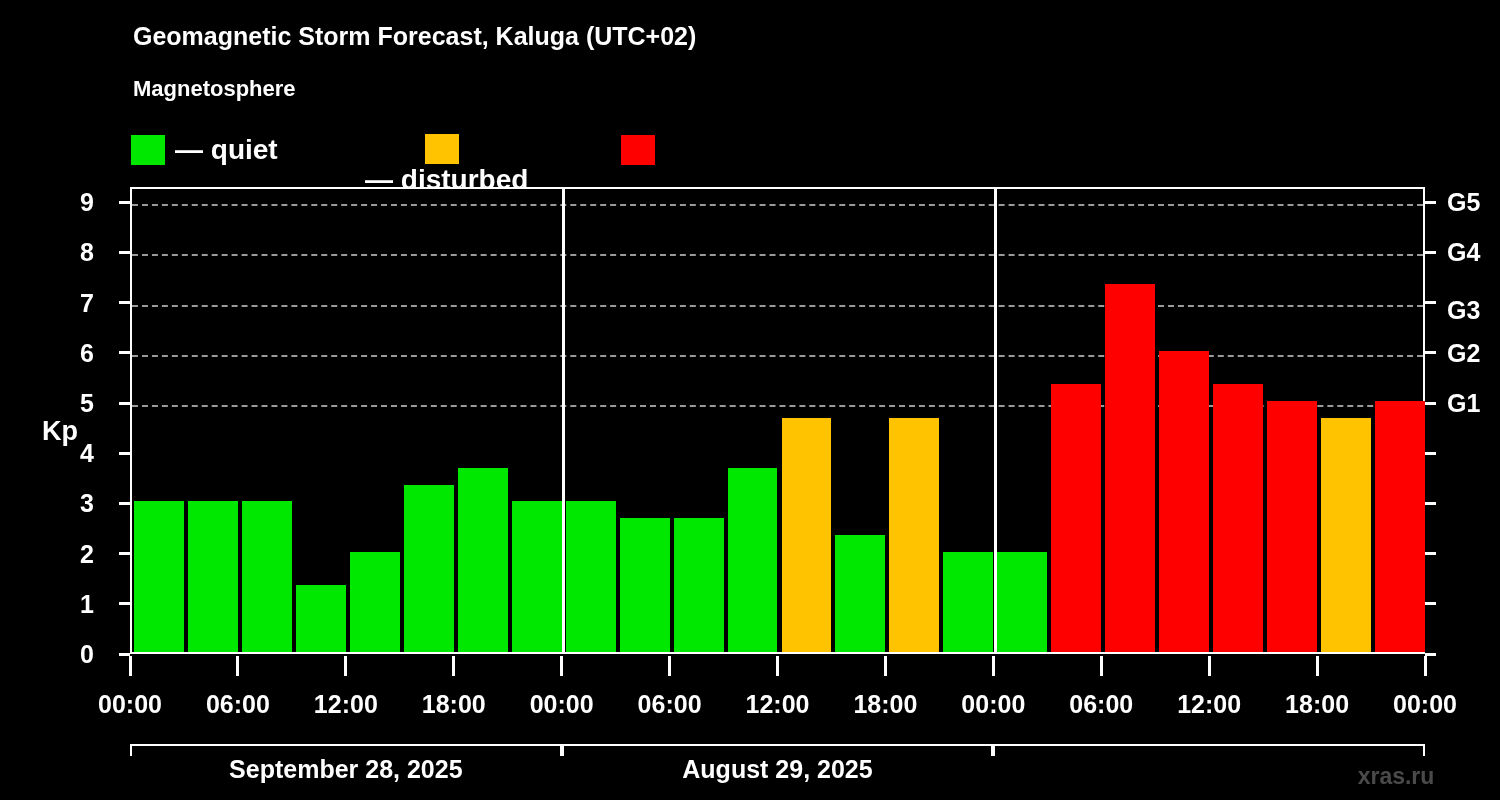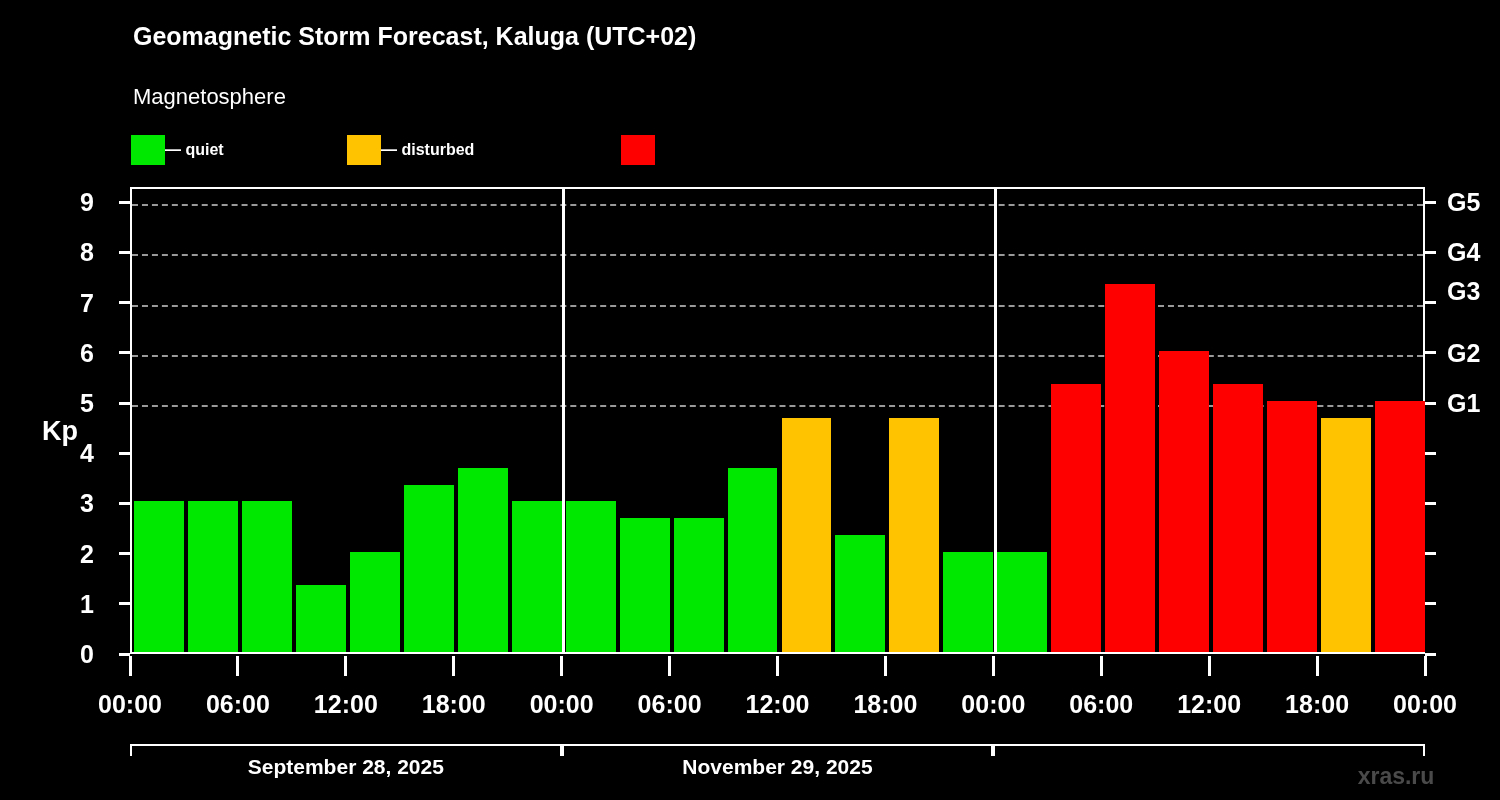--- a/index.html
+++ b/index.html
@@ -23,23 +23,23 @@
     left: 133px;
     top: 22px;
     font-size: 25px;
     font-weight: bold;
     letter-spacing: 0px;
     white-space: nowrap;
   }
   #magnetosphere-label {
     position: absolute;
     left: 133px;
-    top: 84px;
+    top: 76px;
     font-size: 22px;
-    font-weight: normal;
+    font-weight: bold;
     white-space: nowrap;
   }
 
   
   #color-legend {
     position: absolute;
     left: 131px;
     top: 134px;
     height: 32px;
   }
@@ -50,22 +50,23 @@
     display: flex;
     align-items: center;
     white-space: nowrap;
   }
   .legend-swatch {
     width: 34px;
     height: 30px;
     flex: 0 0 auto;
   }
   .legend-text {
-    font-size: 16px;
-    font-weight: bold;
+    font-size: 28px;
+    font-weight: bold;
+    margin-left: 10px;
   }
 
   
   #g-legend {
     position: absolute;
     left: 1079px;
     top: 12px;
   }
   .g-legend-row {
     font-size: 20px;
@@ -181,21 +182,21 @@
     top: 744px;
     height: 12px;
     border-left: 2px solid #ffffff;
     border-right: 2px solid #ffffff;
     border-top: 2px solid #ffffff;
     box-sizing: border-box;
   }
   .date-label {
     position: absolute;
     top: 755px;
-    font-size: 21px;
+    font-size: 25px;
     font-weight: bold;
     text-align: center;
     white-space: nowrap;
   }
 
   #watermark {
     position: absolute;
     left: 1396px;
     top: 763px;
     font-size: 23px;
@@ -211,21 +212,21 @@
 <div id="page">
 
   <div id="chart-title">Geomagnetic Storm Forecast, Kaluga (UTC+02)</div>
   <div id="magnetosphere-label">Magnetosphere</div>
 
   <div id="color-legend">
       <div class="legend-entry" style="left: 0px;">
         <div class="legend-swatch" style="background: rgb(0, 232, 0);"></div>
         <span class="legend-text">— quiet</span>
       </div>
-      <div class="legend-entry" style="left: 216px;">
+      <div class="legend-entry" style="left: 224px; flex-direction: column;">
         <div class="legend-swatch" style="background: rgb(255, 195, 0);"></div>
         <span class="legend-text">— disturbed</span>
       </div>
       <div class="legend-entry" style="left: 490px;">
         <div class="legend-swatch" style="background: rgb(255, 0, 0);"></div>
       </div>
     </div>
 
 
   <div id="plot-frame">
@@ -284,21 +285,21 @@
     <div class="y-tick-label" style="top: 302.6px;">7</div>
     <div class="y-tick-mark" style="top: 301.1px;"></div>
     <div class="y-tick-label" style="top: 252.4px;">8</div>
     <div class="y-tick-mark" style="top: 250.9px;"></div>
     <div class="y-tick-label" style="top: 202.2px;">9</div>
     <div class="y-tick-mark" style="top: 200.7px;"></div>
     <div class="g-tick-label" style="top: 403px;">G1</div>
     <div class="g-tick-mark" style="top: 401.5px;"></div>
     <div class="g-tick-label" style="top: 352.8px;">G2</div>
     <div class="g-tick-mark" style="top: 351.3px;"></div>
-    <div class="g-tick-label" style="top: 291px;">G3</div>
+    <div class="g-tick-label" style="top: 310px;">G3</div>
     <div class="g-tick-mark" style="top: 301.1px;"></div>
     <div class="g-tick-label" style="top: 252.4px;">G4</div>
     <div class="g-tick-mark" style="top: 250.9px;"></div>
     <div class="g-tick-label" style="top: 202.2px;">G5</div>
     <div class="g-tick-mark" style="top: 200.7px;"></div>
     <div class="g-tick-mark" style="top: 652.5px;"></div>
     <div class="g-tick-mark" style="top: 602.3px;"></div>
     <div class="g-tick-mark" style="top: 552.1px;"></div>
     <div class="g-tick-mark" style="top: 501.9px;"></div>
     <div class="g-tick-mark" style="top: 451.7px;"></div>
@@ -324,15 +325,15 @@
     <div class="x-tick-label" style="left: 1101.25px;">06:00</div>
     <div class="x-tick-mark" style="left: 1207.67px;"></div>
     <div class="x-tick-label" style="left: 1209.17px;">12:00</div>
     <div class="x-tick-mark" style="left: 1315.58px;"></div>
     <div class="x-tick-label" style="left: 1317.08px;">18:00</div>
     <div class="x-tick-mark" style="left: 1423.5px;"></div>
     <div class="x-tick-label" style="left: 1425px;">00:00</div>
     <div class="date-bracket" style="left: 130px; width: 431.667px;"></div>
     <div class="date-label" style="left: 130px; width: 431.667px;">September 28, 2025</div>
     <div class="date-bracket" style="left: 561.667px; width: 431.667px;"></div>
-    <div class="date-label" style="left: 561.667px; width: 431.667px;">November 29, 2025</div>
+    <div class="date-label" style="left: 561.667px; width: 431.667px;">August 29, 2025</div>
     <div class="date-bracket" style="left: 993.333px; width: 431.667px;"></div>
   </div>
 
 </body></html>

